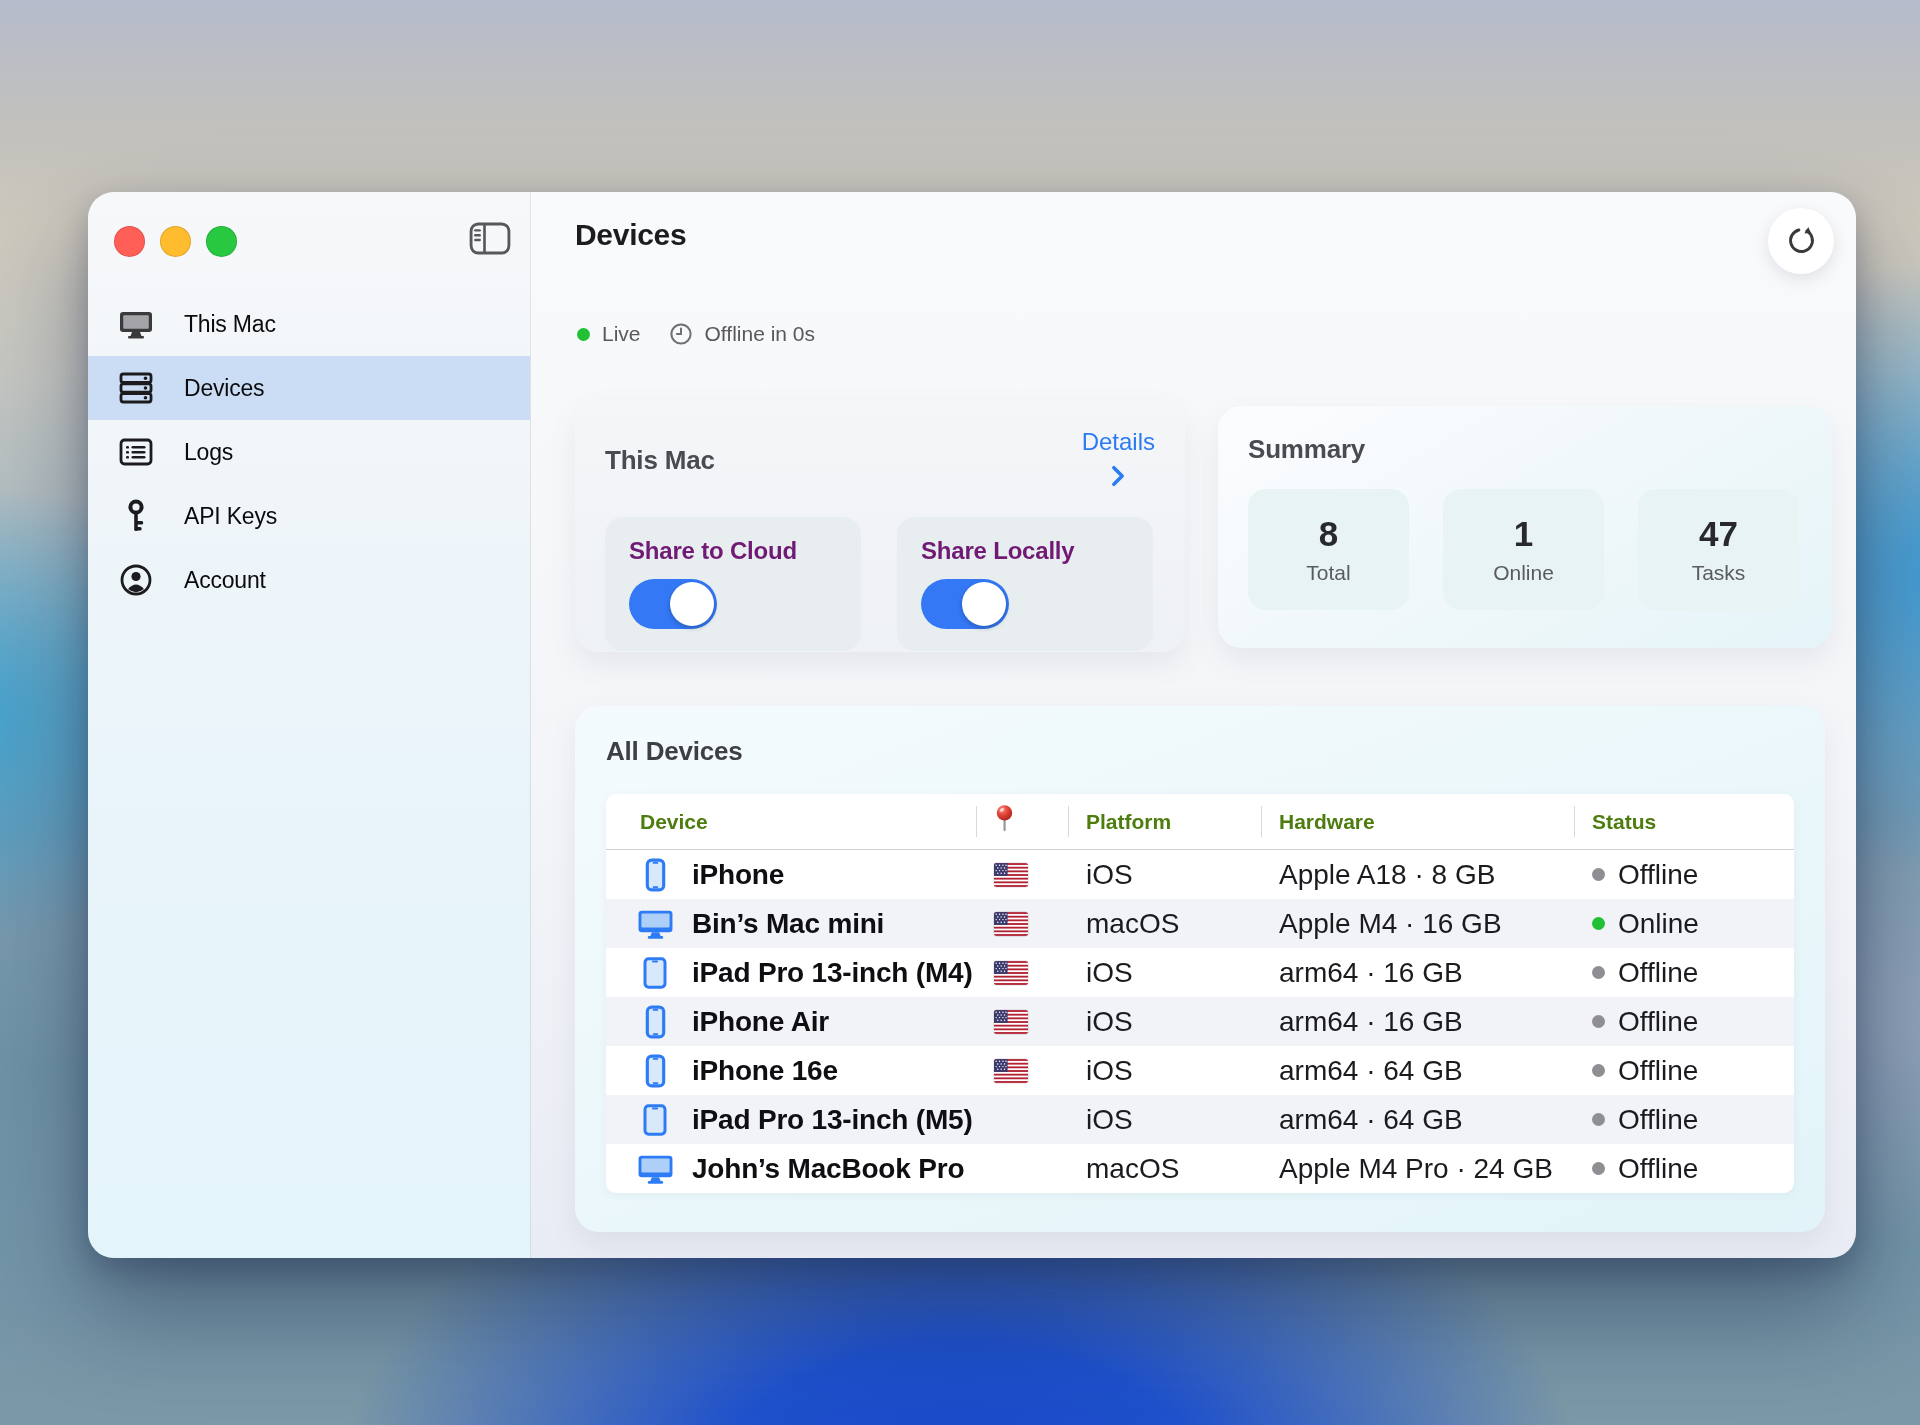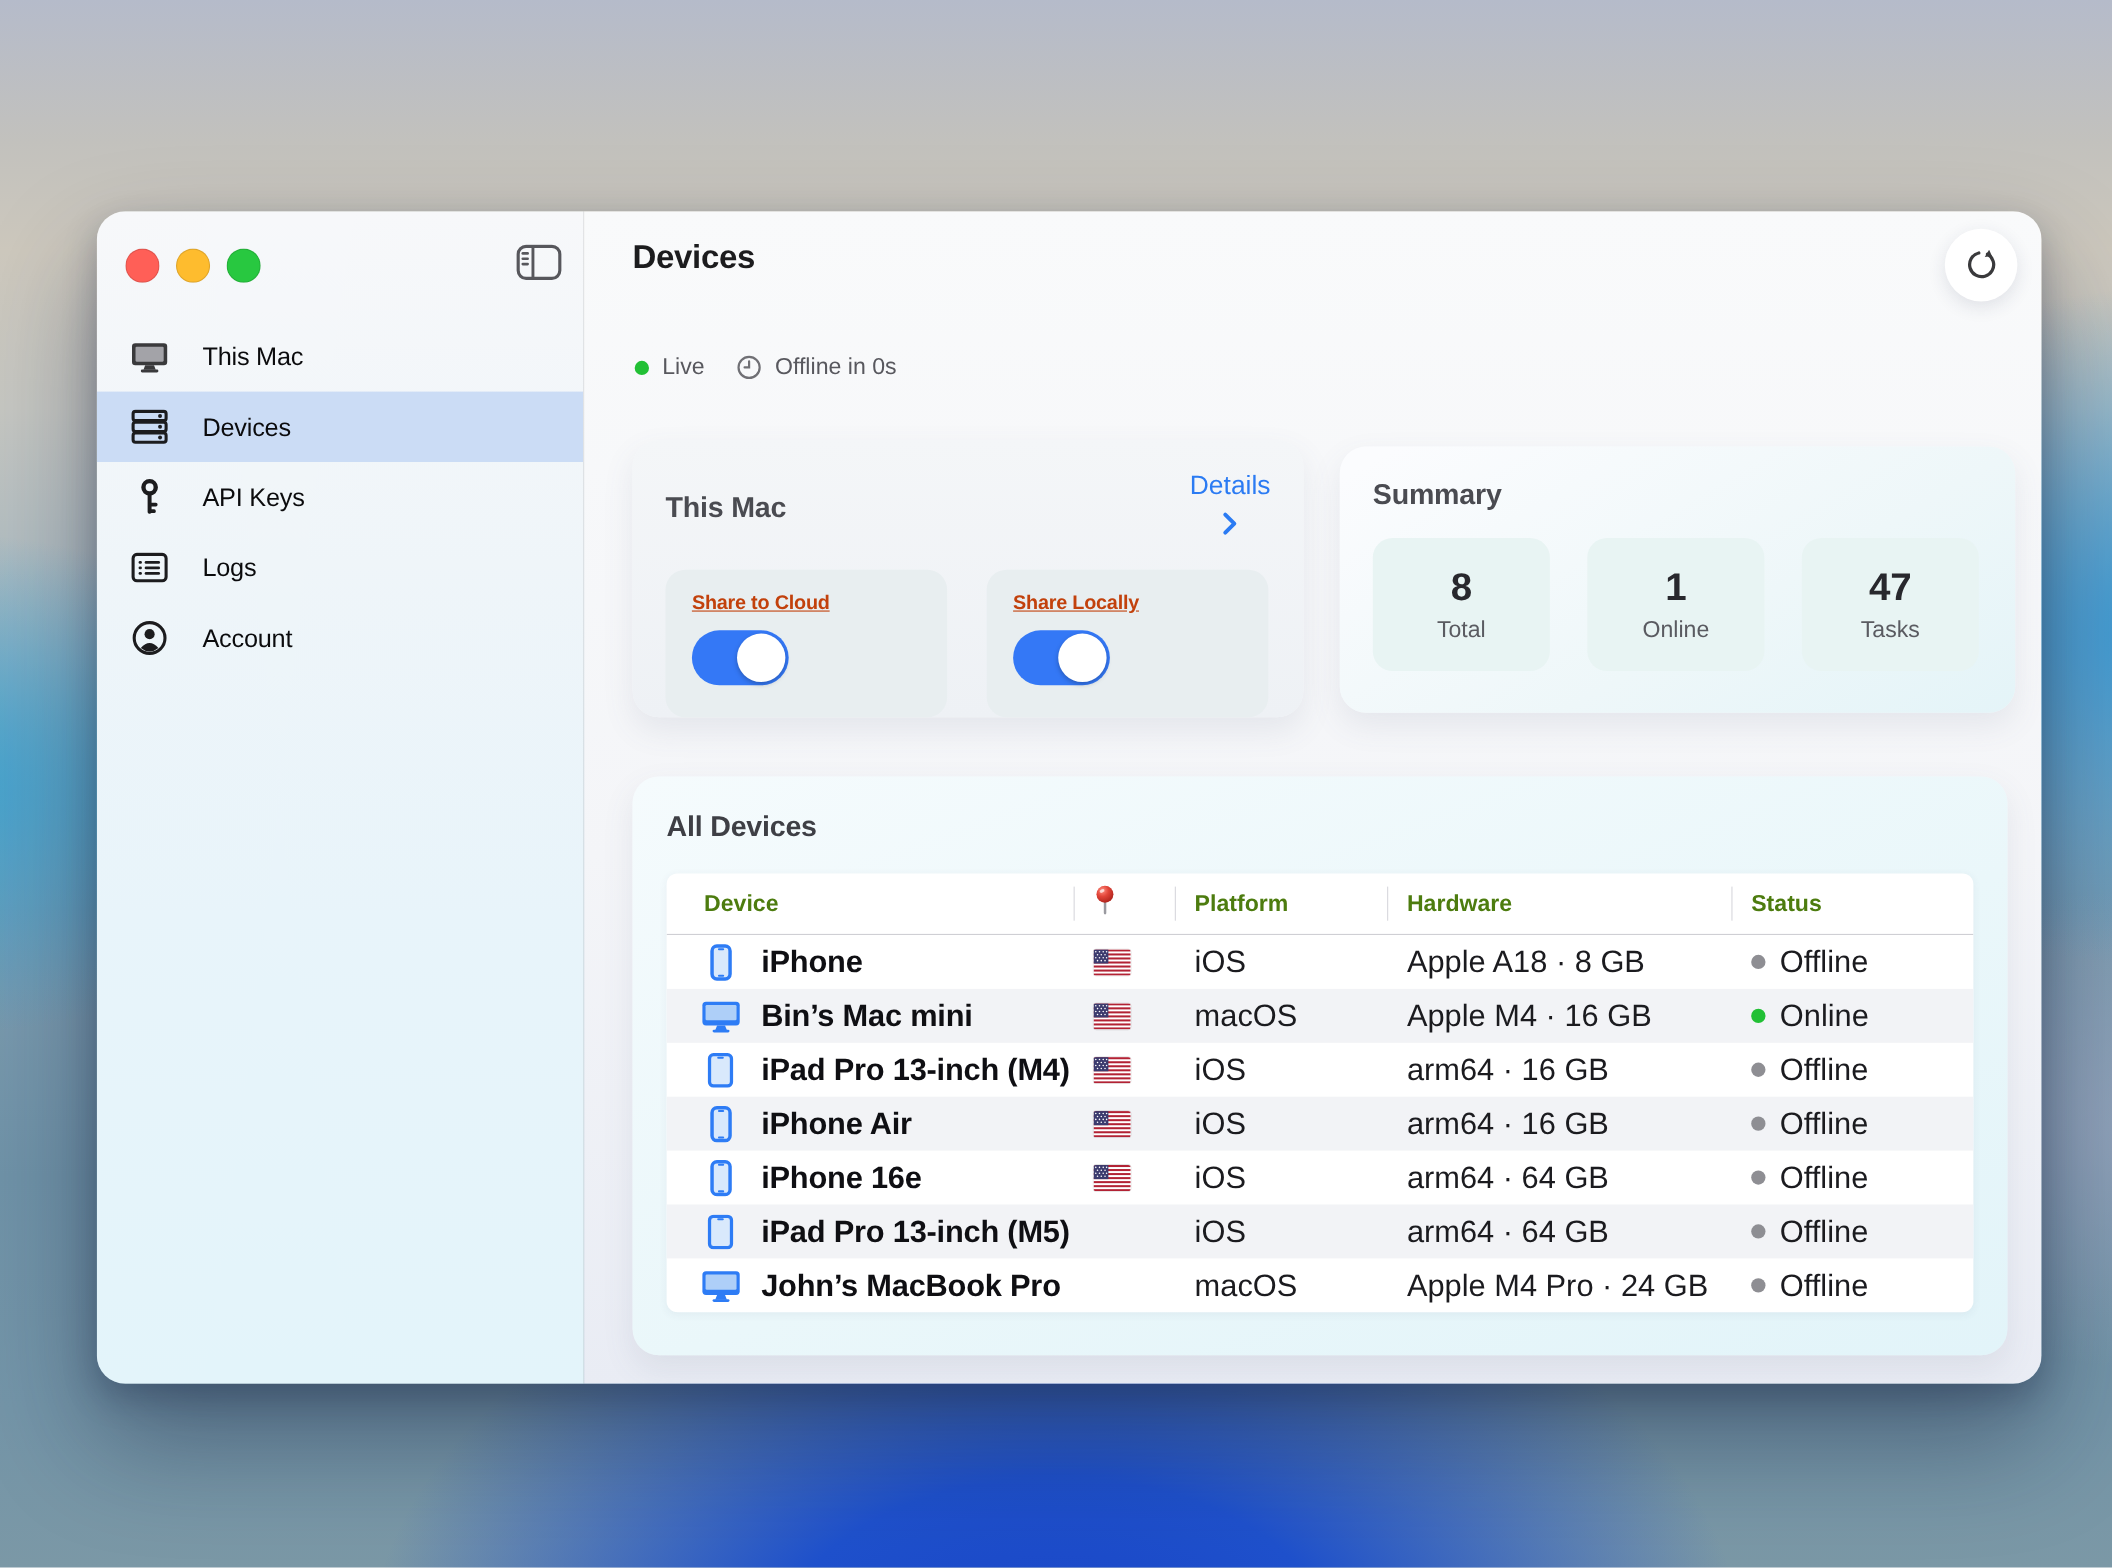--- a/index.html
+++ b/index.html
@@ -57,21 +57,21 @@
   .card { border-radius:24px; }
   .mac-card { width:610px; height:252px; padding:28px 30px;
     background:linear-gradient(180deg,#f4f6f8,#eef1f5);
     box-shadow:0 12px 28px rgba(90,100,130,.10); }
   .card-head { display:flex; align-items:center; justify-content:space-between; }
   .card h2 { font-size:26px; font-weight:700; color:#4a4b51; letter-spacing:-.2px; }
   .details { display:flex; align-items:center; gap:9px; color:var(--accent-blue);
     font-size:24px; font-weight:500; text-decoration:none; cursor:pointer;flex-direction:column; }
   .toggle-row { display:flex; gap:36px; margin-top:24px; }
   .toggle-card { width:256px; height:134px; border-radius:18px; background:#e8eef0; padding:20px 24px; }
-  .toggle-label { font-size:18px; font-weight:600; color:#c2410c; letter-spacing:-.2px;text-decoration:underline; }
+  .toggle-label { font-size:24px; font-weight:600; color:#701a75; letter-spacing:-.2px; }
   .toggle { margin-top:14px; width:88px; height:50px; border-radius:25px;
     background:var(--toggle-blue); position:relative; cursor:pointer; }
   .toggle .knob { position:absolute; top:3px; right:3px; width:44px; height:44px;
     border-radius:50%; background:#fff; box-shadow:0 2px 5px rgba(0,0,0,.25); }
 
   .summary-card { width:614px; height:242px; margin-top:6px; padding:28px 30px;
     background:linear-gradient(150deg,#fbfcfe 5%,#eef7f9 60%,#e4f4f8 100%);
     box-shadow:0 12px 28px rgba(90,100,130,.10); }
   .stats-row { display:flex; gap:34px; margin-top:24px; }
   .stat-box { width:161px; height:121px; border-radius:18px; background:#e8f4f3;
@@ -154,44 +154,44 @@
                 <circle cx="26.5" cy="6.2" r="1.8"></circle>
                 <circle cx="26.5" cy="16" r="1.8"></circle>
                 <circle cx="26.5" cy="25.8" r="1.8"></circle>
               </g>
             </svg>
           </span>
           <span class="nav-label">Devices</span>
         </div>
         <div class="nav-item">
           <span class="ic">
-            <svg viewBox="0 0 20 34" width="20" height="34">
-              <circle cx="10" cy="8" r="5.6" fill="none" stroke="#1c1c1e" stroke-width="4"></circle>
-              <rect x="8.2" y="13" width="3.6" height="19" rx="1.6" fill="#1c1c1e"></rect>
-              <rect x="10" y="22" width="7.2" height="3.4" rx="1.5" fill="#1c1c1e"></rect>
-              <rect x="10" y="28" width="5.6" height="3.4" rx="1.5" fill="#1c1c1e"></rect>
-            </svg>
-          </span>
-          <span class="nav-label">API Keys</span>
-        </div>
-        <div class="nav-item">
-          <span class="ic">
             <svg viewBox="0 0 34 28" width="34" height="28">
               <rect x="2" y="2" width="30" height="24" rx="3.5" fill="none" stroke="#1c1c1e" stroke-width="2.8"></rect>
               <g fill="#1c1c1e">
                 <rect x="7" y="8" width="3" height="2.6" rx="1.2"></rect>
                 <rect x="12.5" y="8" width="14" height="2.6" rx="1.3"></rect>
                 <rect x="7" y="13" width="3" height="2.6" rx="1.2"></rect>
                 <rect x="12.5" y="13" width="14" height="2.6" rx="1.3"></rect>
                 <rect x="7" y="18" width="3" height="2.6" rx="1.2"></rect>
                 <rect x="12.5" y="18" width="14" height="2.6" rx="1.3"></rect>
               </g>
             </svg>
           </span>
           <span class="nav-label">Logs</span>
+        </div>
+        <div class="nav-item">
+          <span class="ic">
+            <svg viewBox="0 0 20 34" width="20" height="34">
+              <circle cx="10" cy="8" r="5.6" fill="none" stroke="#1c1c1e" stroke-width="4"></circle>
+              <rect x="8.2" y="13" width="3.6" height="19" rx="1.6" fill="#1c1c1e"></rect>
+              <rect x="10" y="22" width="7.2" height="3.4" rx="1.5" fill="#1c1c1e"></rect>
+              <rect x="10" y="28" width="5.6" height="3.4" rx="1.5" fill="#1c1c1e"></rect>
+            </svg>
+          </span>
+          <span class="nav-label">API Keys</span>
         </div>
         <div class="nav-item">
           <span class="ic">
             <svg viewBox="0 0 34 34" width="34" height="34">
               <circle cx="17" cy="17" r="14" fill="none" stroke="#1c1c1e" stroke-width="2.8"></circle>
               <circle cx="17" cy="13.5" r="4.6" fill="#1c1c1e"></circle>
               <path d="M9 26 q8 -9 16 0 q-8 6.5 -16 0 Z" fill="#1c1c1e"></path>
             </svg>
           </span>
           <span class="nav-label">Account</span>

